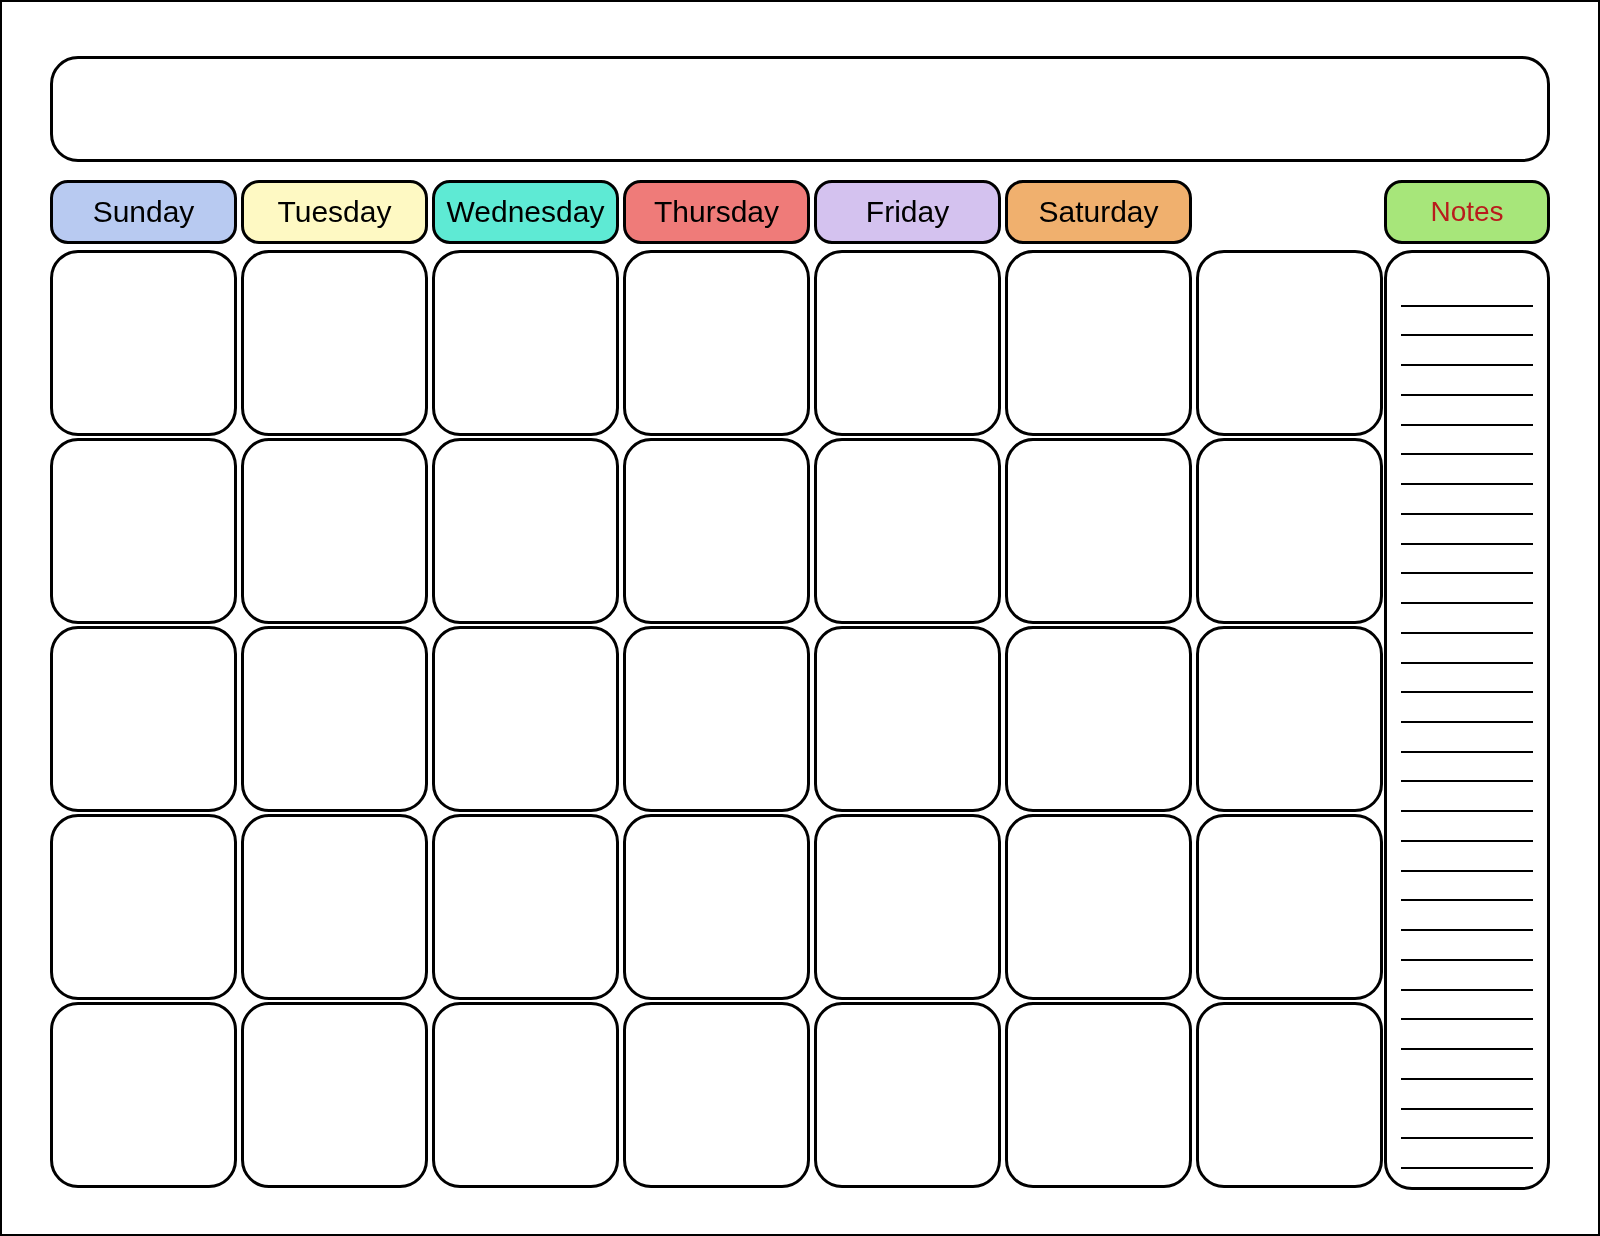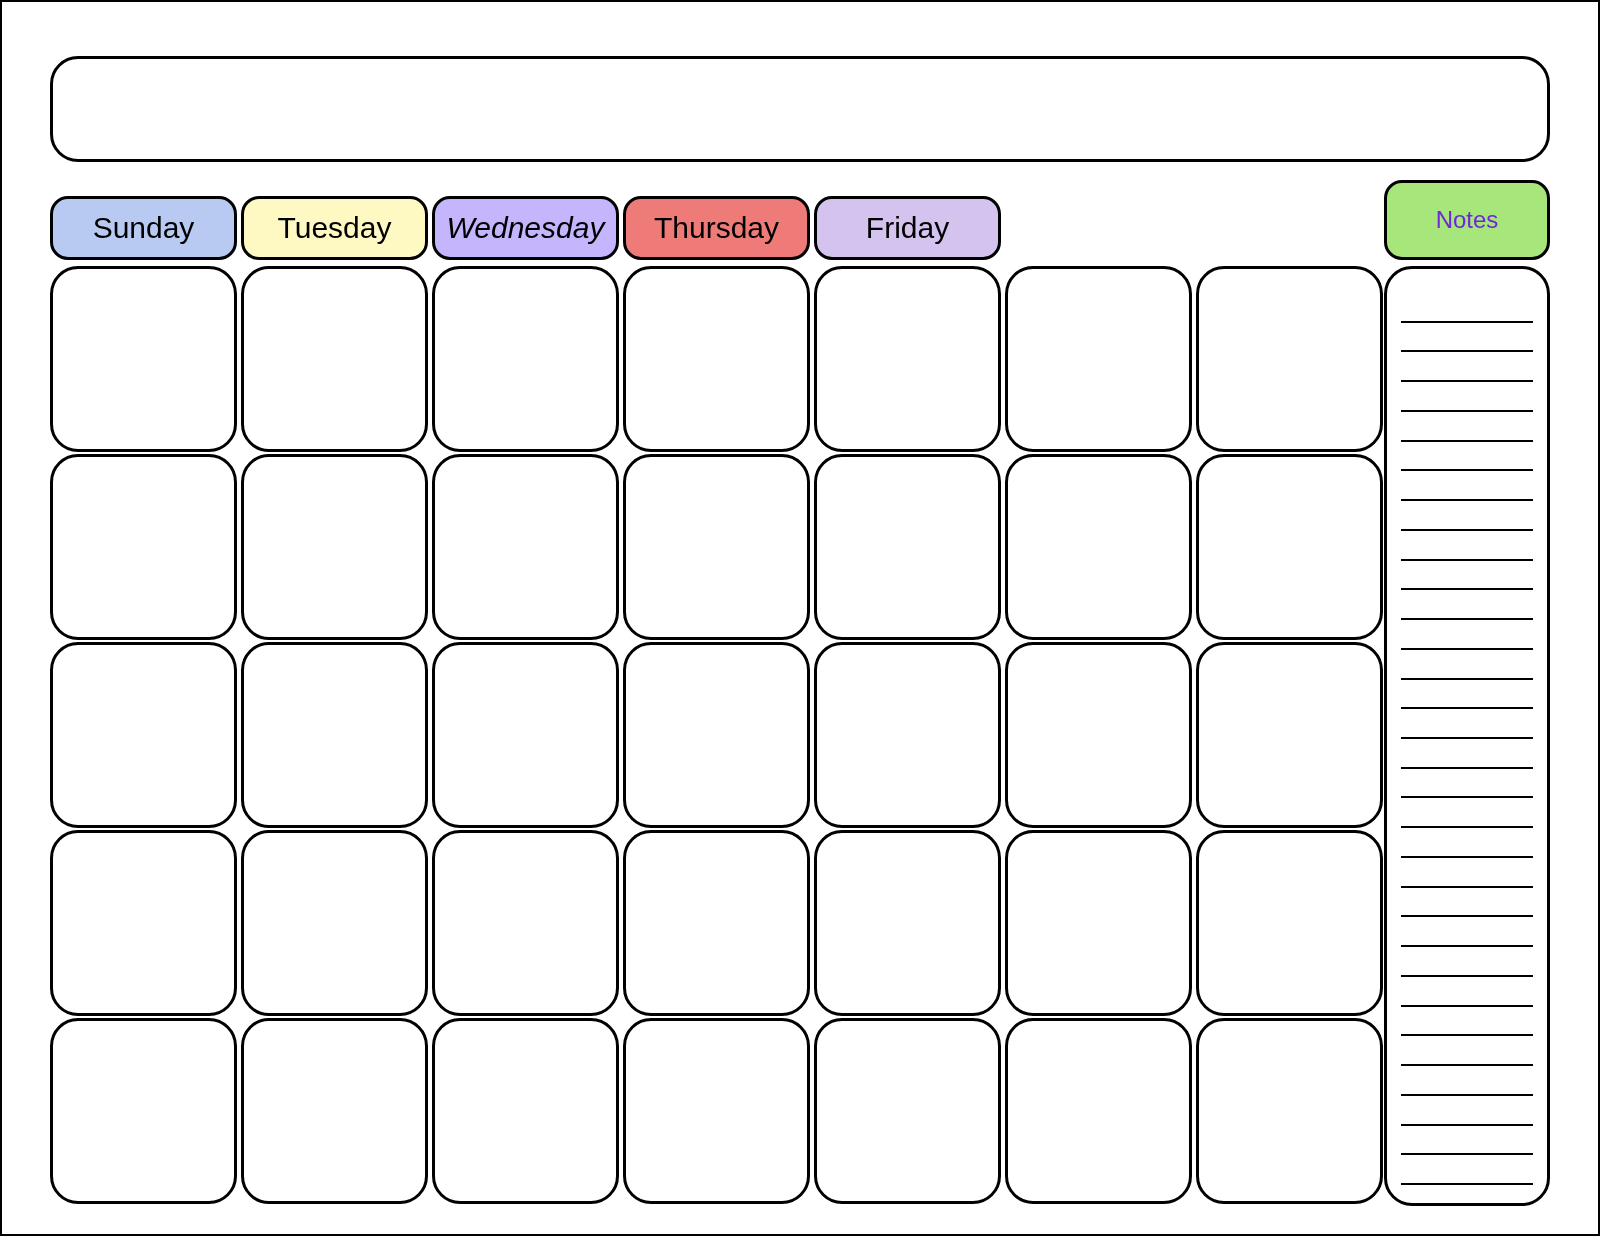--- a/index.html
+++ b/index.html
@@ -25,21 +25,20 @@
   margin: 32px auto 0 auto;
   border: 3px solid #000;
   border-radius: 28px;
   background: #fff;
 }
 .content {
   display: flex;
   flex-direction: row;
   margin: 18px auto 0 auto;
   width: 1500px;
-  align-items: flex-end;
 }
 .cal-col {
   flex: 0 0 1334px;
 }
 .notes-col {
   flex: 0 0 166px;
   display: flex;
   flex-direction: column;
 }
 .headers {
@@ -56,28 +55,28 @@
   justify-content: center;
   font-size: 30px;
   color: #000;
   margin-right: 4px;
 }
 .day-header:last-child { margin-right: 0; }
 .dh-w { width: 187px; }
 .notes-header {
   box-sizing: border-box;
   width: 166px;
-  height: 80px;
+  height: 64px;
   border: 3px solid #000;
   border-radius: 18px;
   display: flex;
   align-items: center;
   justify-content: center;
-  font-size: 24px;
-  color: #6d28d9;
+  font-size: 28px;
+  color: #b91c1c;
   margin-left: 0;
 }
 .grid {
   display: flex;
   flex-direction: column;
   margin-top: 6px;
 }
 .row {
   display: flex;
   flex-direction: row;
@@ -119,23 +118,24 @@
 <div class="page">
 
   <div class="title-box"></div>
 
   <div class="content">
 
     <div class="cal-col">
       <div class="headers">
         <div class="day-header dh-w" style="background:#b8caf1;">Sunday</div>
         <div class="day-header dh-w" style="background:#fef9c3;">Tuesday</div>
-        <div class="day-header dh-w" style="background:#c4b5fd;font-style:italic;">Wednesday</div>
+        <div class="day-header dh-w" style="background:#5eead4;">Wednesday</div>
         <div class="day-header dh-w" style="background:#ef7b79;">Thursday</div>
         <div class="day-header dh-w" style="background:#d4c2ef;">Friday</div>
+        <div class="day-header dh-w" style="background:#f0b06e;">Saturday</div>
       </div>
 
       <div class="grid" id="cal-grid">
           <div class="row">
             <div class="cell"></div>
             <div class="cell"></div>
             <div class="cell"></div>
             <div class="cell"></div>
             <div class="cell"></div>
             <div class="cell"></div>

